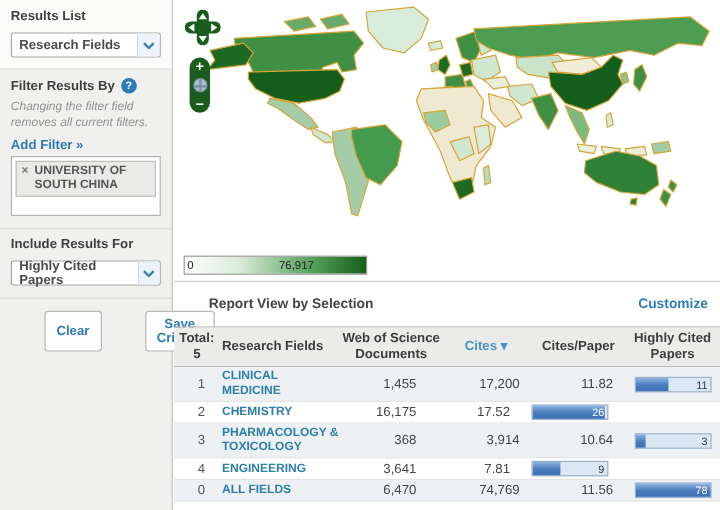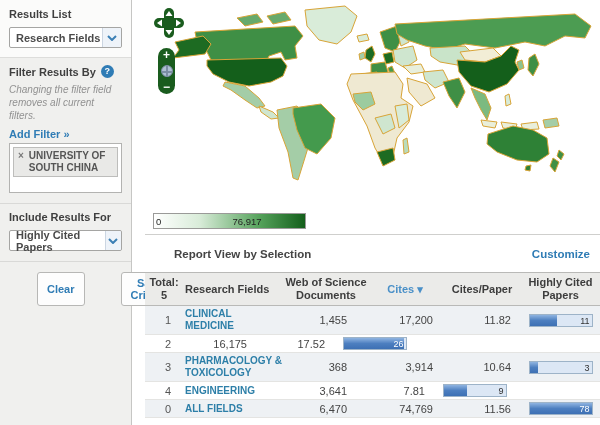--- a/index.html
+++ b/index.html
@@ -1,20 +1,20 @@
 <!DOCTYPE html>
 <html><head>
 <meta charset="utf-8">
 <style>
   * { box-sizing: border-box; }
   body { margin:0; font-family:"Liberation Sans", sans-serif; }
   .app { position:relative; width:600px; height:425px; background:#fff; overflow:hidden; font-size:11px; color:#333; }
 
   
-  .sidebar { position:absolute; left:0; top:0; width:132px; height:425px; background:#f0f0ee; border-right:1px solid #c6c6c4; }
+  .sidebar { position:absolute; left:0; top:0; width:144px; height:425px; background:#f0f0ee; border-right:1px solid #c6c6c4; }
   .sb-top { background:#fbfbfa; padding:8px 9px 9px 9px; border-bottom:1px solid #dddddb; }
   .sb-label { font-weight:bold; color:#3f3f3f; margin-bottom:7px; }
   .select { height:21px; background:#fff; border:1px solid #a5a5a3; border-radius:2px; display:flex; align-items:center; justify-content:space-between; padding-left:6px; cursor:pointer; }
   .select .sel-text { font-weight:bold; color:#4a4a4a; }
   .select .chev { width:19px; align-self:stretch; display:flex; align-items:center; justify-content:center; background:#eef3f9; border-left:1px solid #ccd6e2; border-radius:0 2px 2px 0; }
   .section { padding:7px 9px 6px 9px; }
   .filter-title { font-weight:bold; color:#3f3f3f; display:flex; align-items:center; gap:5px; }
   .help { width:13px; height:13px; border-radius:50%; background:#2f7cb5; color:#fff; font-size:9px; font-weight:bold; text-align:center; line-height:13px; }
   .note { font-style:italic; color:#919191; font-size:10px; line-height:1.3; margin-top:5px; }
   .addfilter { color:#2f7cb5; font-weight:bold; margin-top:6px; cursor:pointer; }
@@ -239,20 +239,21 @@
         <div class="d-hcp">
           <div class="bar">
             <div class="fill" style="width: 44%;"></div>
             <span class="bval">11</span>
           </div>
         </div>
       </div>
 
       <div class="trow">
         <div class="d-rank">2</div>
+        <div class="d-field">CHEMISTRY</div>
         <div class="d-num d-cites">16,175</div>
         <div class="d-num d-cpp">17.52</div>
         <div class="d-hcp">
           <div class="bar full">
             <div class="fill" style="width: 97%;"></div>
             <span class="bval">26</span>
           </div>
         </div>
       </div>
 

